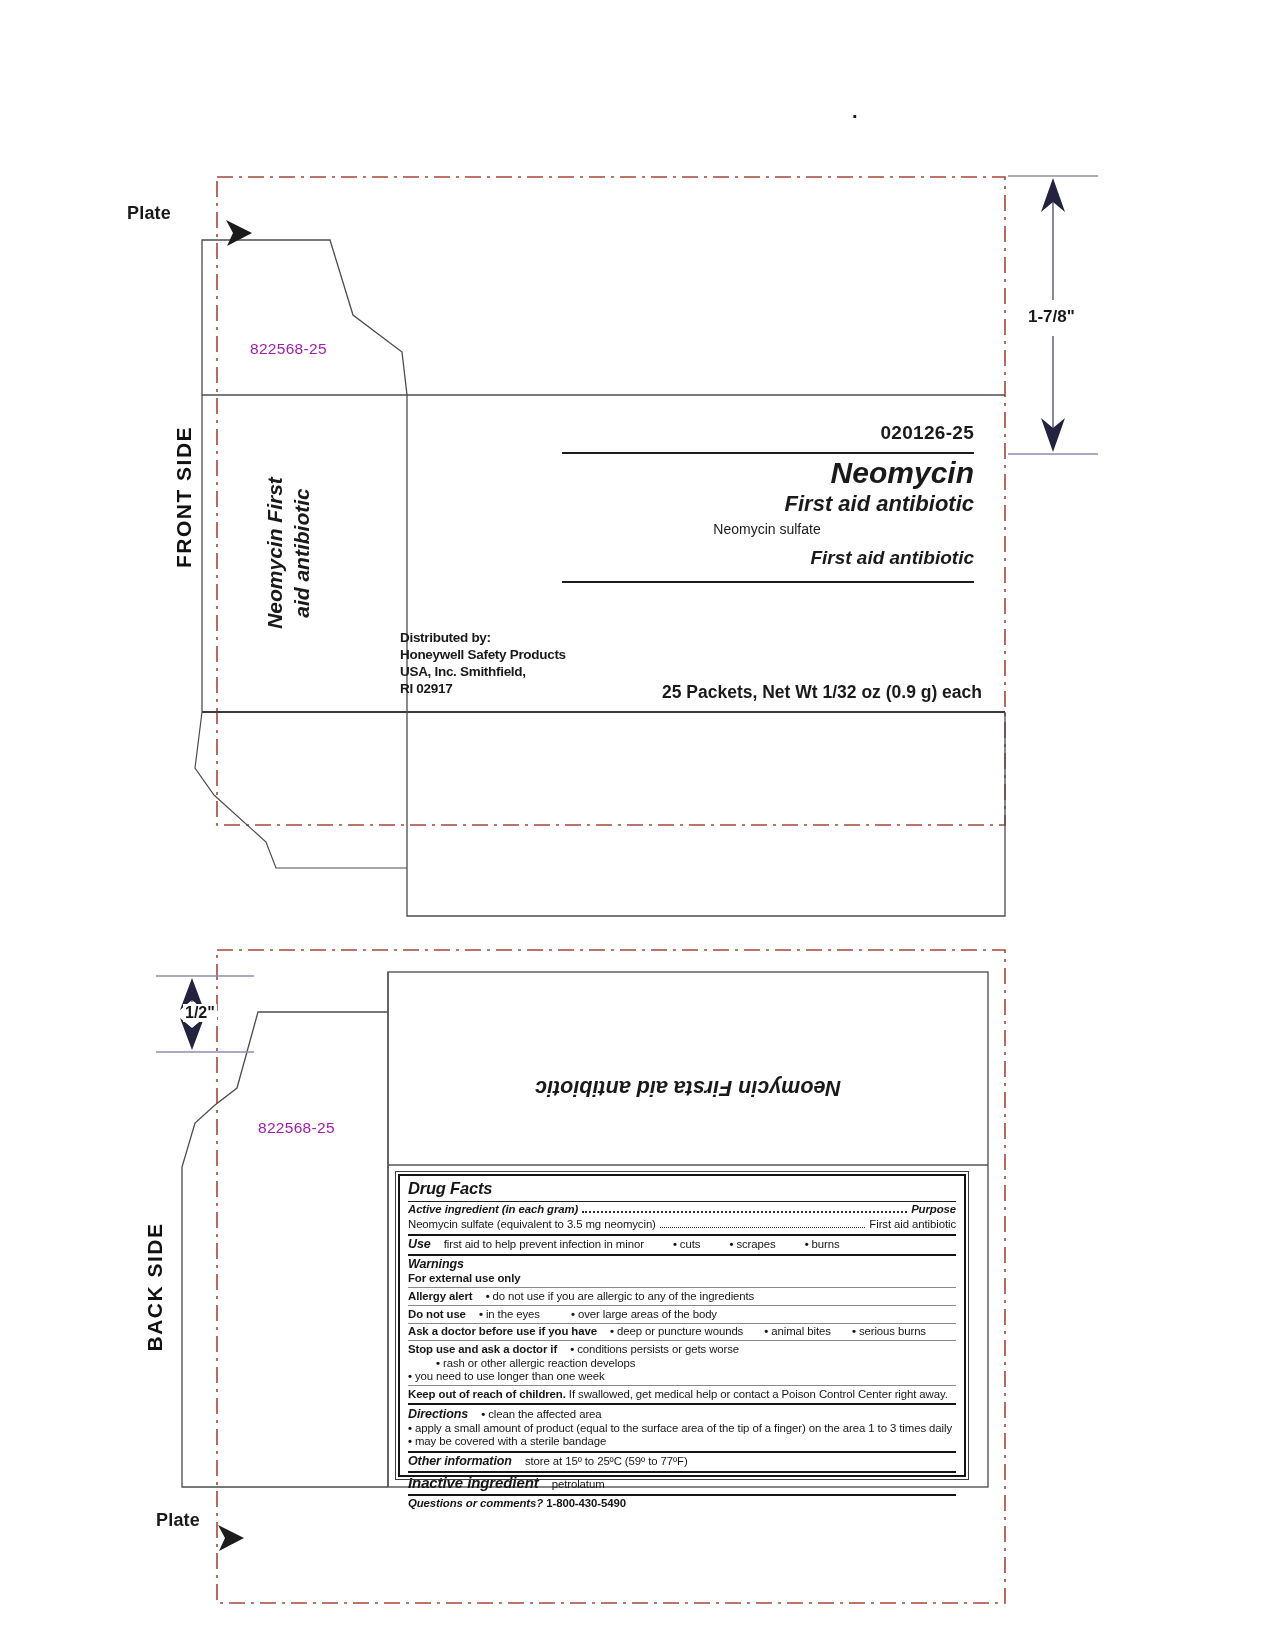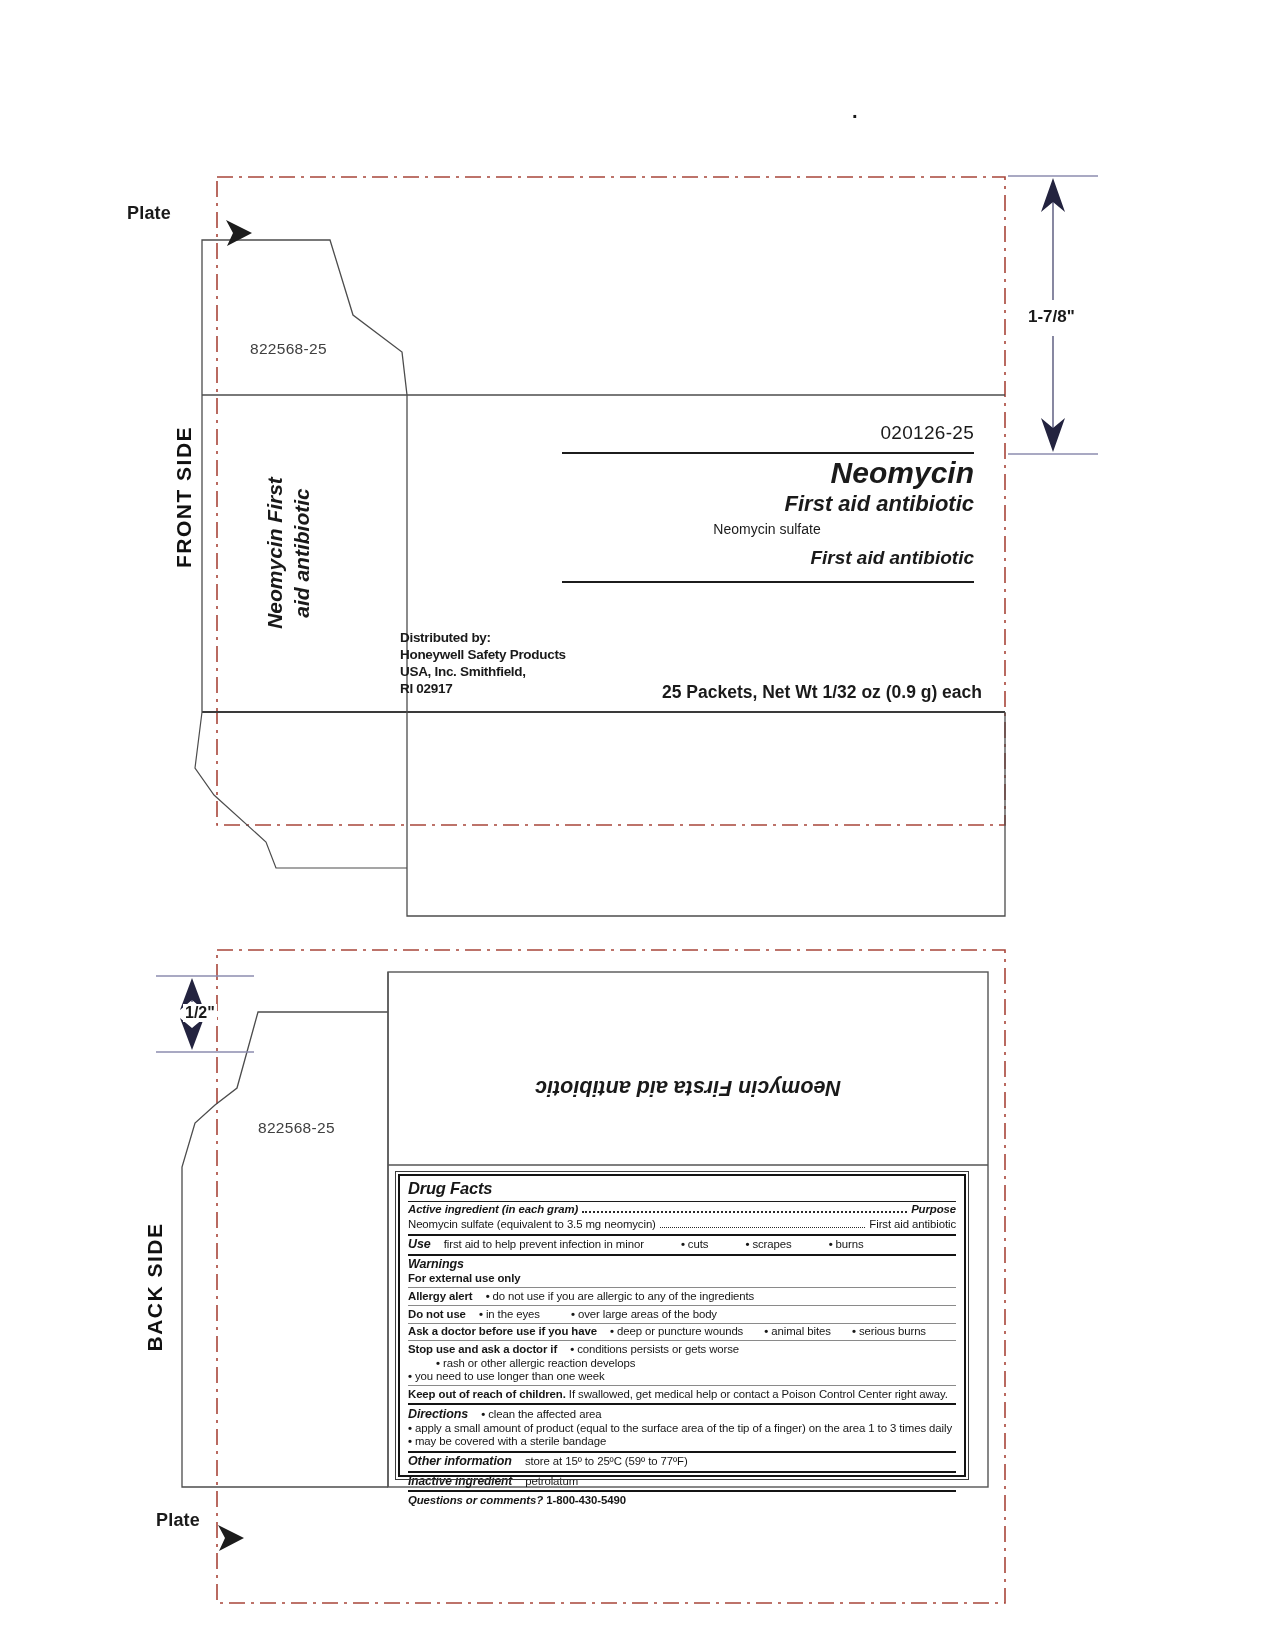--- a/index.html
+++ b/index.html
@@ -4,26 +4,26 @@
 <style>
   html,body{margin:0;padding:0;background:#ffffff;}
   .page{position:relative;width:1275px;height:1650px;background:#ffffff;overflow:hidden;
         font-family:"Liberation Sans", sans-serif;color:#1a1a1a;}
   svg.linework{position:absolute;left:0;top:0;}
   .abs{position:absolute;}
   .title{left:0;top:62px;width:1275px;text-align:center;font-size:23px;color:#111;}
   .title b{font-size:26px;}
   .stray-dot{left:852px;top:100px;font-size:20px;font-weight:bold;}
   .plate-label{font-size:18px;font-weight:bold;letter-spacing:.2px;}
-  .flap-code{font-size:15.5px;letter-spacing:.3px;color:#404040;}
+  .flap-code{font-size:15.5px;letter-spacing:.3px;color:#a21caf;}
   .vert{transform:translate(-50%,-50%) rotate(-90deg);white-space:nowrap;}
   .side-label{font-size:21px;font-weight:bold;letter-spacing:1.5px;color:#111;}
   .panel-vert-title{text-align:center;font-size:21px;font-weight:bold;font-style:italic;line-height:27px;}
   .rt-block{text-align:right;}
-  .pn{font-size:19px;font-weight:normal;letter-spacing:.3px;}
+  .pn{font-size:19px;font-weight:bold;letter-spacing:.3px;}
   .rule{border-top:2px solid #1c1c1c;height:0;}
   .brand{font-size:30px;font-weight:bold;font-style:italic;}
   .subtitle{font-size:22px;font-weight:bold;font-style:italic;}
   .ingredient{font-size:14px;font-weight:normal;text-align:center;}
   .ingredient-class{font-size:19px;font-weight:bold;font-style:italic;}
   .dist{font-size:13.5px;font-weight:bold;line-height:17px;letter-spacing:-0.3px;}
   .netwt{font-size:17.5px;font-weight:bold;}
   .dim-label{font-size:17px;font-weight:bold;background:#fff;padding:0 2px;}
   .flip{transform:translate(-50%,-50%) rotate(180deg);white-space:nowrap;}
   .flipped-title{font-size:21.5px;font-weight:bold;font-style:italic;}
@@ -35,21 +35,21 @@
     border-bottom:1.6px solid #1c1c1c;letter-spacing:-0.2px;}
   .df-row{padding:1.5px 0;}
   .flexrow{display:flex;align-items:baseline;text-align:right;}
   .leader{flex:1;border-bottom:2px dotted #2a2a2a;margin:0 4px 2px 4px;height:8px;}
   .bi{font-weight:bold;font-style:italic;}
   .bd{font-weight:bold;}
   .sep-thick{border-top:2.4px solid #141414;}
   .sep-thin{border-top:1.4px solid #8a8a8a;}
   .bl{white-space:nowrap;}
   .bl::before{content:"\2022\00a0";font-weight:bold;}
-  .g18{margin-left:18px;} .g28{margin-left:34px;} .g12{margin-left:28px;}
+  .g18{margin-left:18px;} .g28{margin-left:26px;} .g12{margin-left:28px;}
   .lblgap{margin-right:10px;}
 </style>
 </head>
 <body>
 
 <div class="page">
 
   <svg class="linework" width="1275" height="1650" viewBox="0 0 1275 1650">
 
     <rect x="217" y="177" width="788" height="648" fill="none" stroke="#a8453a" stroke-width="1.6" stroke-dasharray="16 6 3 6"></rect>
@@ -199,21 +199,21 @@
       <div style="white-space:nowrap;"><span class="bl" style="white-space:normal"><span>apply a small amount of product (equal to the surface area of the tip of a finger) on the area 1 to 3 times daily</span></span></div>
       <div><span class="bl"><span>may be covered with a sterile bandage</span></span></div>
     </div>
 
     <div class="df-row sep-thick">
       <span class="bi lblgap" style="font-size:12.5px">Other information</span>
       <span>store at 15º to 25ºC (59º  to 77ºF)</span>
     </div>
 
     <div class="df-row sep-thick">
-      <span class="bi lblgap" style="font-size:12px">Inactive ingredient</span>
+      <span class="bi lblgap" style="font-size:15px">Inactive ingredient</span>
       <span>petrolatum</span>
     </div>
 
     <div class="df-row sep-thick">
       <span class="bi">Questions or comments?</span>
       <span class="bd">1-800-430-5490</span>
     </div>
   </div>
 
 </div>

